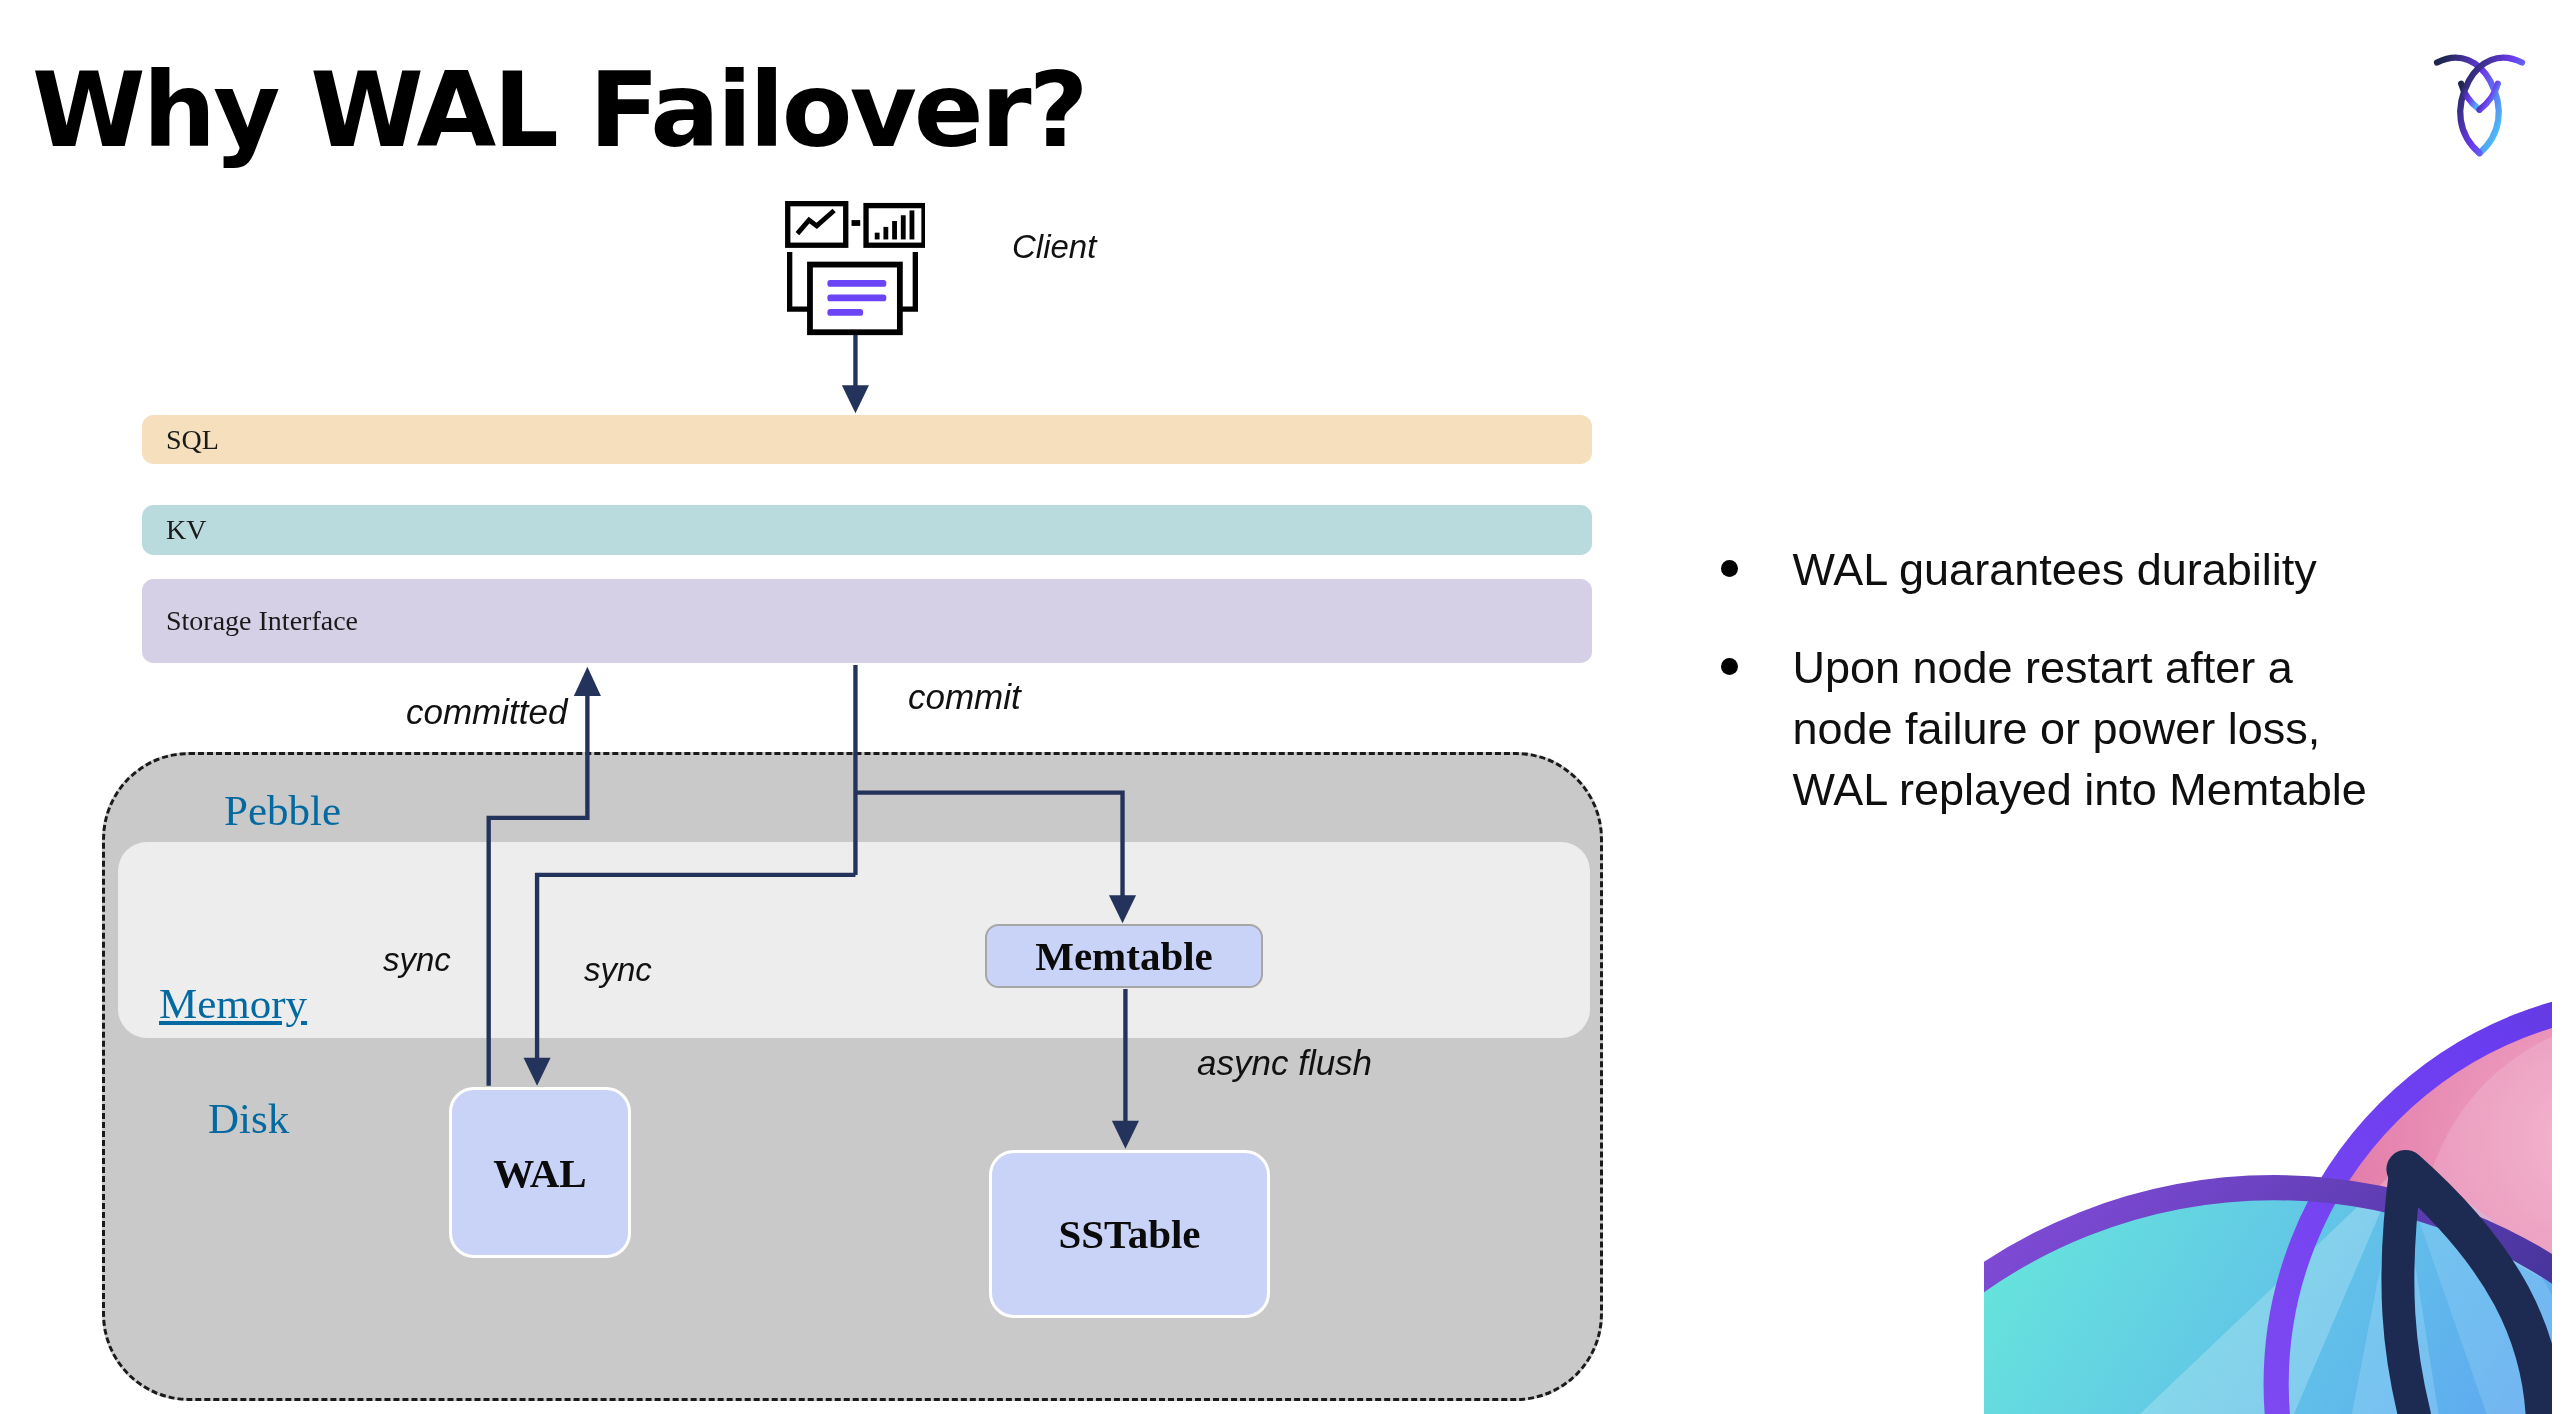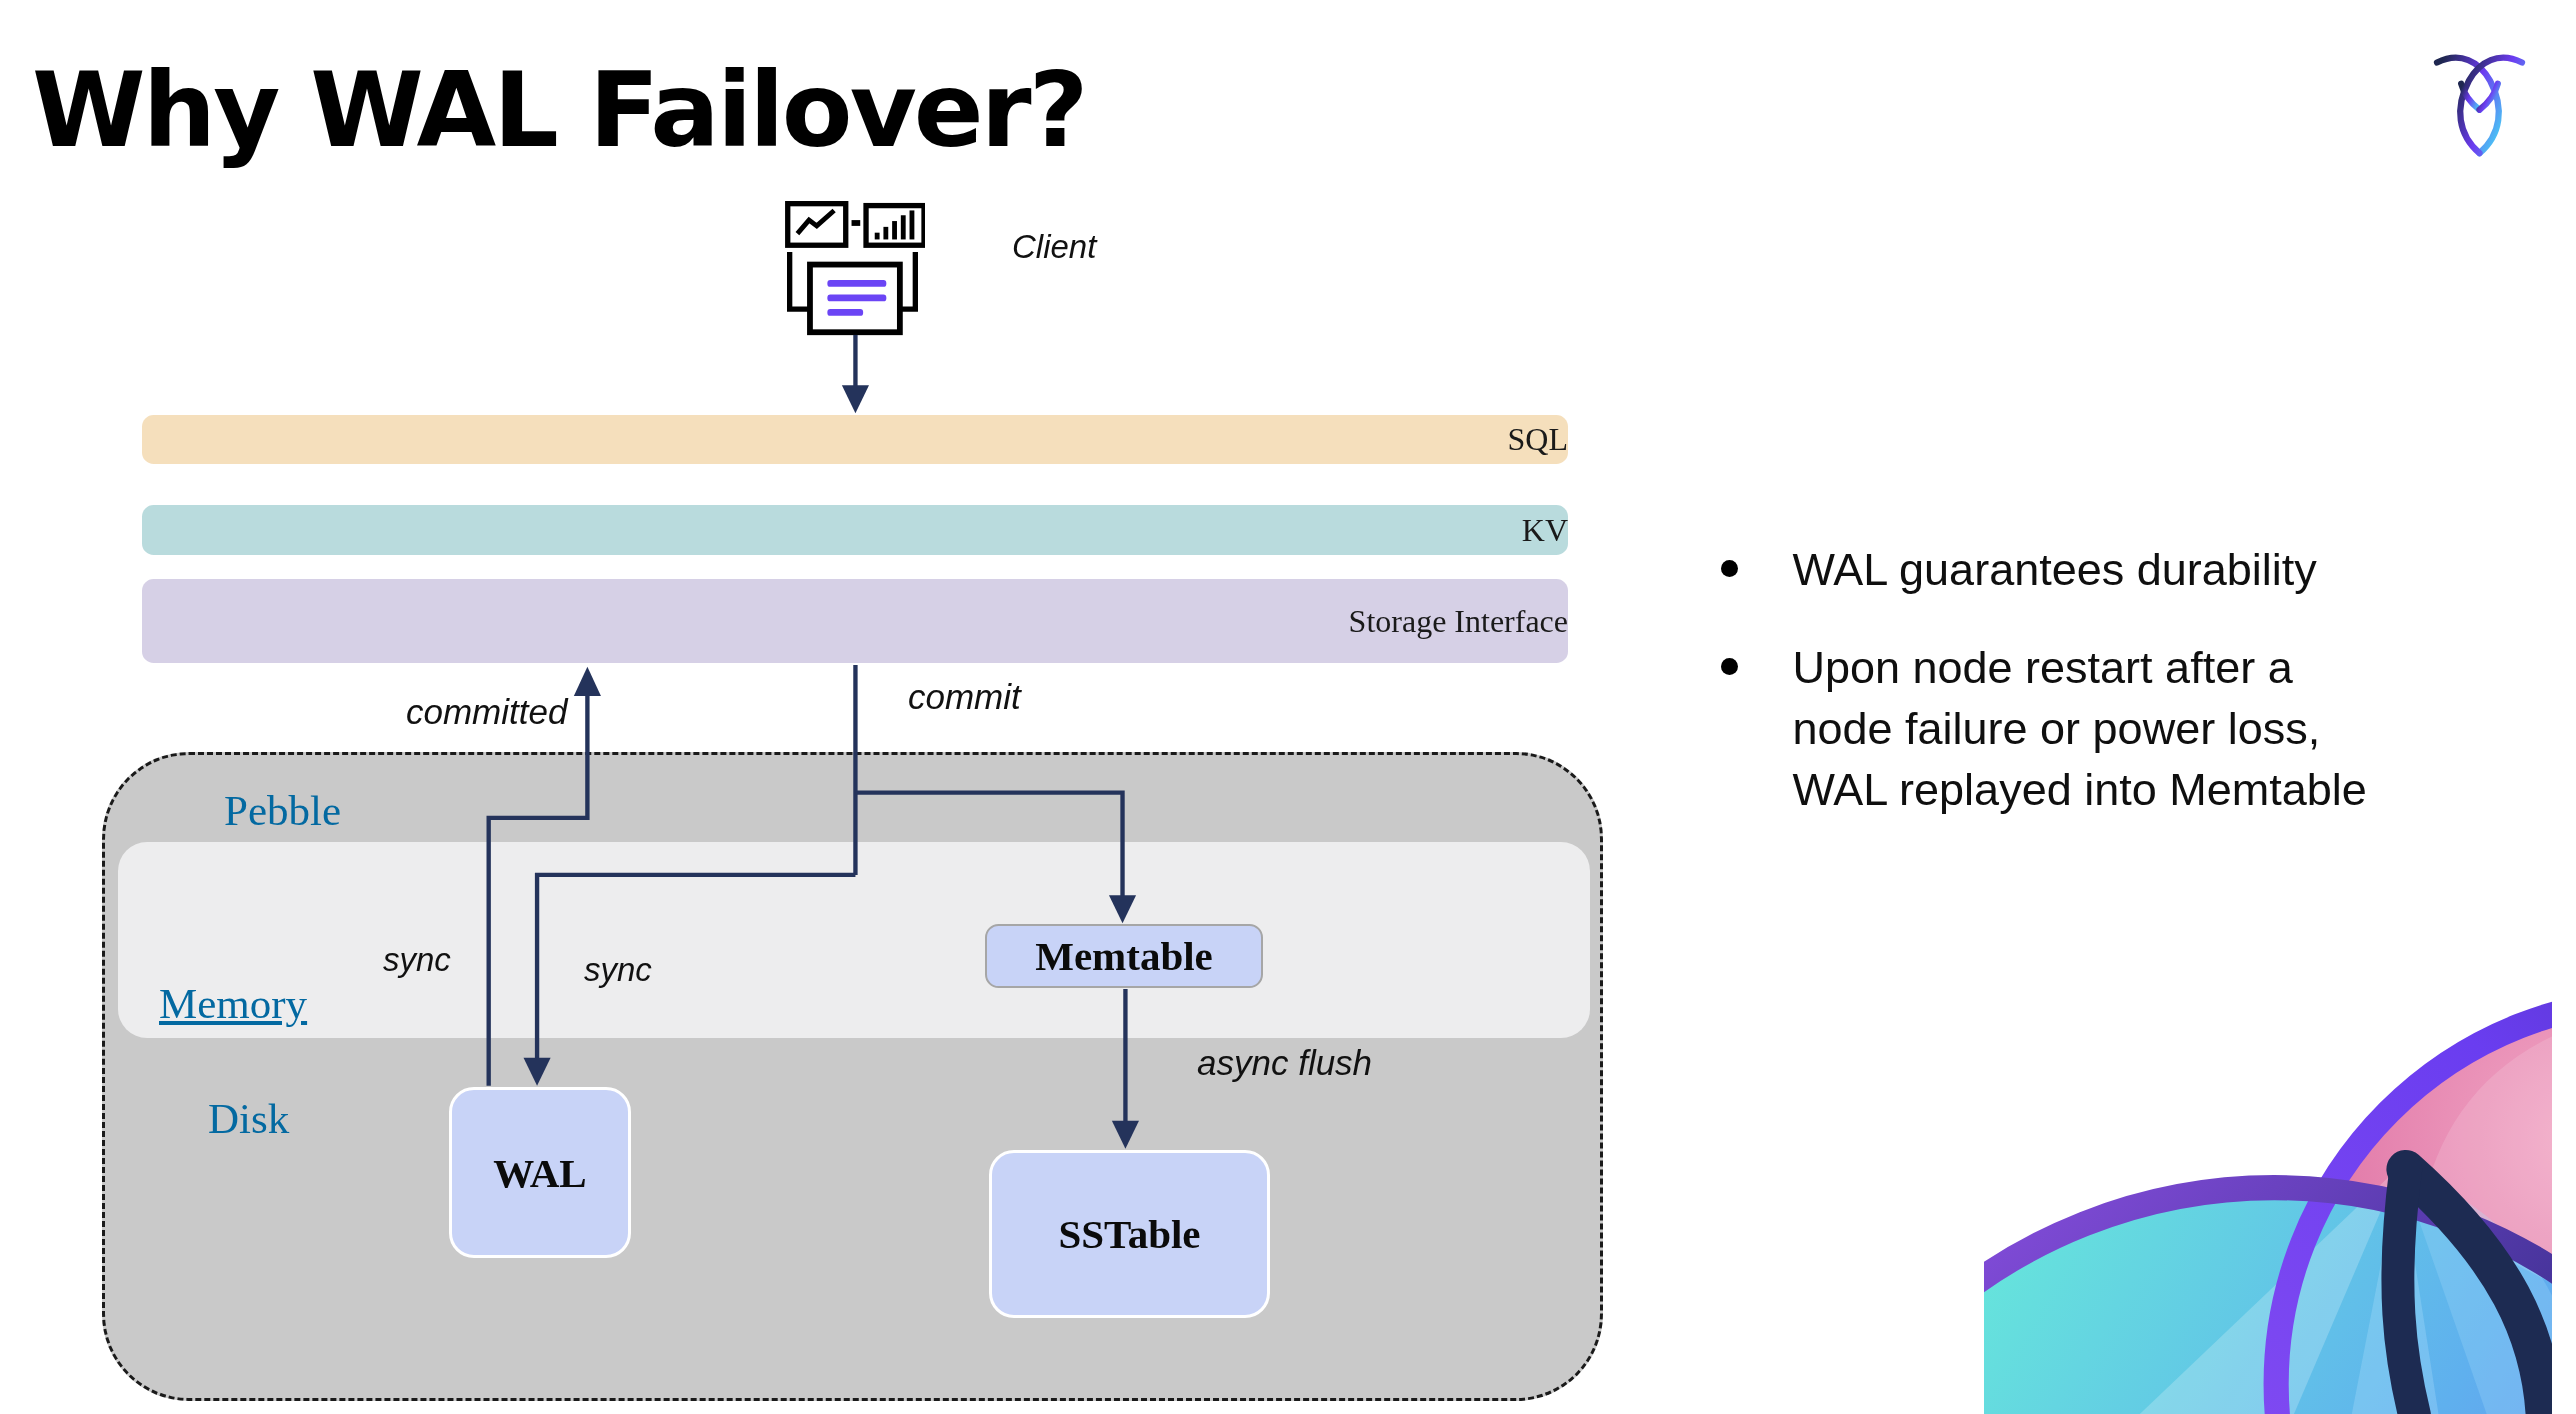--- a/index.html
+++ b/index.html
@@ -9,22 +9,22 @@
   }
   .abs{position:absolute;}
   
   .title{
     left:32px;top:46px;font-family:"DejaVu Sans",sans-serif;
     font-weight:800;font-size:103px;line-height:1.25;letter-spacing:-2.9px;color:#000;
   }
   
   .bar{
     left:142px;width:1426px;border-radius:11.6px;
-    display:flex;align-items:center;justify-content:flex-end;
-    font-family:"Liberation Serif",serif;font-size:32px;color:#1a1a1a;
+    display:flex;align-items:center;justify-content:flex-start;
+    font-family:"Liberation Serif",serif;font-size:28px;color:#1a1a1a;padding-left:24px;
   }
   .bar-sql{top:415px;height:49px;background:#f5dfbc;}
   .bar-kv{top:505px;height:50px;background:#b9dbdd;}
   .bar-storage{top:579px;height:84px;background:#d6d0e6;}
   
   .pebble{
     left:102px;top:752px;width:1501px;height:649px;background:#c9c9c9;
     border:3.9px dashed #1a1a1a;border-radius:87px;box-sizing:border-box;
   }
   .memory-band{

